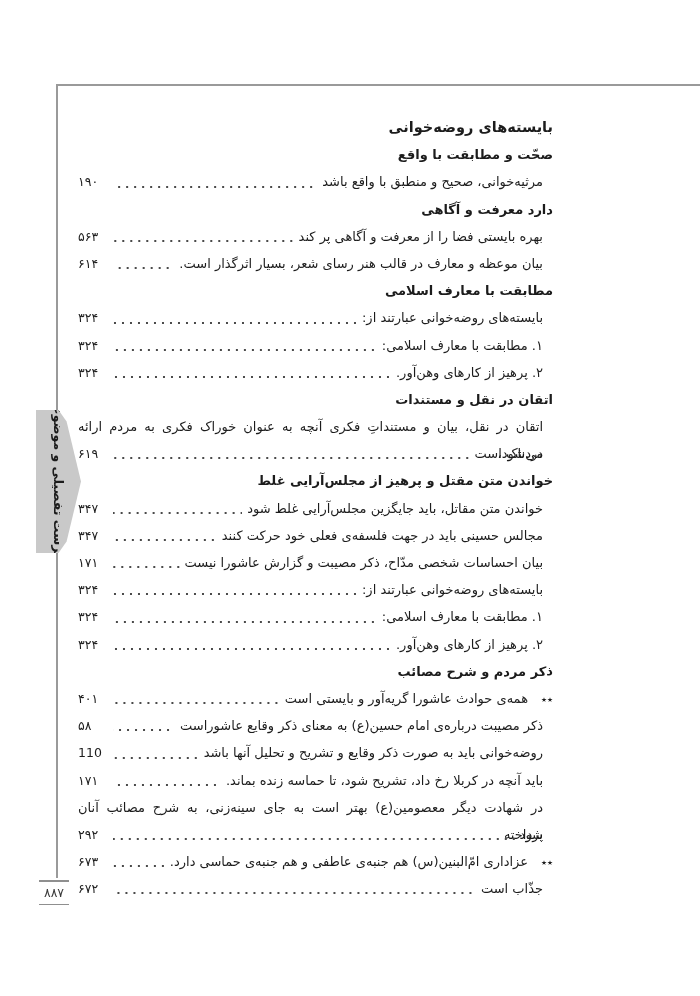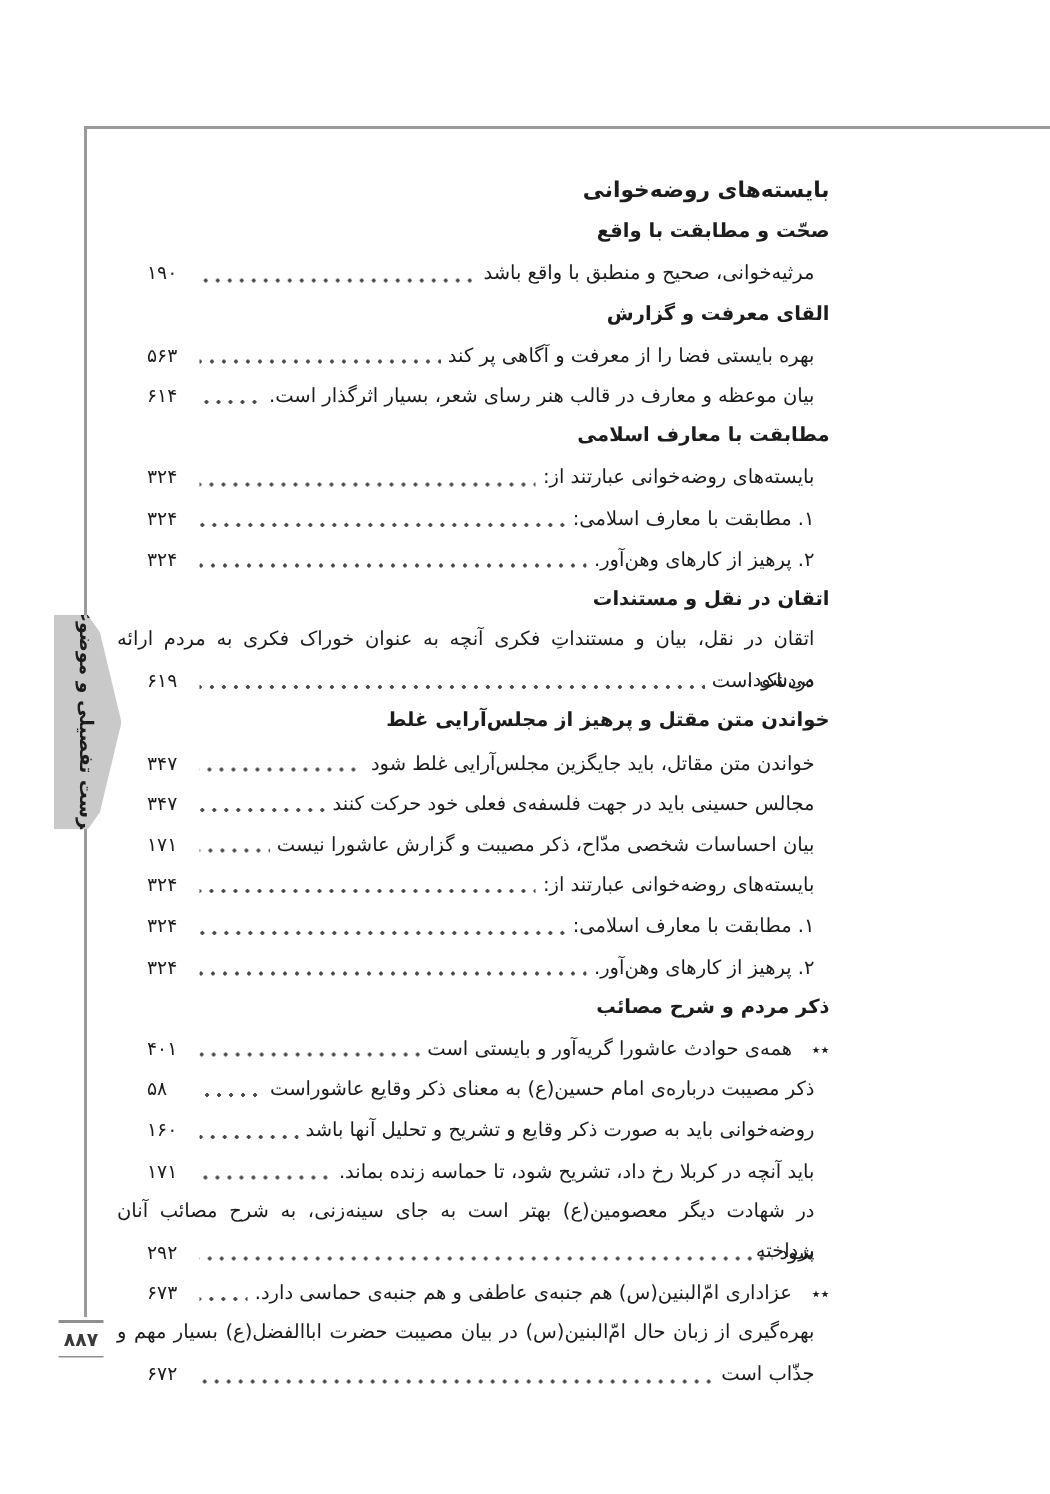--- a/index.html
+++ b/index.html
@@ -20,42 +20,42 @@
     display:flex;align-items:center;justify-content:center;
   }
   .side-tab .tab-label{
     transform:rotate(90deg);white-space:nowrap;
     font-size:12.5px;font-weight:bold;color:#1c1c1c;letter-spacing:0;
   }
 
   
   .page-num-block{position:absolute;left:38px;top:880px;width:32px;text-align:center;}
   .pn-rule{height:1.5px;background:#8f8f8f;margin:0 1px;}
-  .pn-value{font-size:12.5px;color:#3a3a3a;line-height:22px;display:block;font-weight:bold;}
+  .pn-value{font-size:12.5px;color:#3a3a3a;line-height:22px;display:block;}
 
   
   .content{
     position:absolute;top:114px;right:147px;left:78px;
   }
   .row{height:27.2px;display:flex;align-items:baseline;direction:rtl;
        font-size:13px;line-height:27.2px;white-space:nowrap;}
   .row.chapter{font-weight:bold;font-size:14.5px;text-align:right;}
   .row.heading{font-weight:bold;font-size:13px;}
   .row.entry .txt{padding-right:10px;}
   .row.wrap{display:block;text-align:justify;text-align-last:justify;
             padding-right:10px;white-space:normal;}
   .txt{flex:0 0 auto;}
   .leader{
     flex:1 1 auto;align-self:stretch;margin:0 5px;
     background-image:radial-gradient(circle,#4a4a4a 1.05px,transparent 1.35px);
     background-size:8px 4px;background-repeat:repeat-x;
     background-position:center bottom 7px;
     min-width:8px;
   }
-  .page-ref{flex:0 0 auto;min-width:30px;text-align:left;font-size:12.5px;margin-left:20px;}
+  .page-ref{flex:0 0 auto;min-width:30px;text-align:left;font-size:12.5px;}
   .star{font-size:11px;letter-spacing:1px;margin-left:3px;}
 </style>
 </head>
 <body>
 
 <div class="frame-h"></div>
 <div class="frame-v"></div>
 
 <div class="side-tab">
   <span class="tab-label">فهرست تفصیلی و موضوعی</span>
@@ -63,21 +63,21 @@
 
 <div class="content">
   <div id="toc-list">
       <div class="row chapter">بایسته‌های روضه‌خوانی</div>
       <div class="row heading">صحّت و مطابقت با واقع</div>
       <div class="row entry">
         <span class="txt">مرثیه‌خوانی، صحیح و منطبق با واقع باشد</span>
         <span class="leader"></span>
         <span class="page-ref">۱۹۰</span>
       </div>
-      <div class="row heading">القای معرفت و گزارش</div>
+      <div class="row heading">دارد معرفت و آگاهی</div>
       <div class="row entry">
         <span class="txt">بهره بایستی فضا را از معرفت و آگاهی پر کند</span>
         <span class="leader"></span>
         <span class="page-ref">۵۶۳</span>
       </div>
       <div class="row entry">
         <span class="txt">بیان موعظه و معارف در قالب هنر رسای شعر، بسیار اثرگذار است.</span>
         <span class="leader"></span>
         <span class="page-ref">۶۱۴</span>
       </div>
@@ -143,40 +143,39 @@
         <span class="page-ref">۴۰۱</span>
       </div>
       <div class="row entry">
         <span class="txt">ذکر مصیبت درباره‌ی امام حسین(ع) به معنای ذکر وقایع عاشوراست</span>
         <span class="leader"></span>
         <span class="page-ref">۵۸</span>
       </div>
       <div class="row entry">
         <span class="txt">روضه‌خوانی باید به صورت ذکر وقایع و تشریح و تحلیل آنها باشد</span>
         <span class="leader"></span>
-        <span class="page-ref">۱۶۰</span>
+        <span class="page-ref">110</span>
       </div>
       <div class="row entry">
         <span class="txt">باید آنچه در کربلا رخ داد، تشریح شود، تا حماسه زنده بماند.</span>
         <span class="leader"></span>
         <span class="page-ref">۱۷۱</span>
       </div>
       <div class="row wrap">در شهادت دیگر معصومین(ع) بهتر است به جای سینه‌زنی، به شرح مصائب آنان پرداخته</div>
       <div class="row entry">
         <span class="txt">شود</span>
         <span class="leader"></span>
         <span class="page-ref">۲۹۲</span>
       </div>
       <div class="row entry">
         <span class="star">٭٭</span>
         <span class="txt">عزاداری امّ‌البنین(س) هم جنبه‌ی عاطفی و هم جنبه‌ی حماسی دارد.</span>
         <span class="leader"></span>
         <span class="page-ref">۶۷۳</span>
       </div>
-      <div class="row wrap">بهره‌گیری از زبان حال امّ‌البنین(س) در بیان مصیبت حضرت اباالفضل(ع) بسیار مهم و</div>
       <div class="row entry">
         <span class="txt">جذّاب است</span>
         <span class="leader"></span>
         <span class="page-ref">۶۷۲</span>
       </div>
     </div>
 </div>
 
 <div class="page-num-block">
   <div class="pn-rule"></div>

